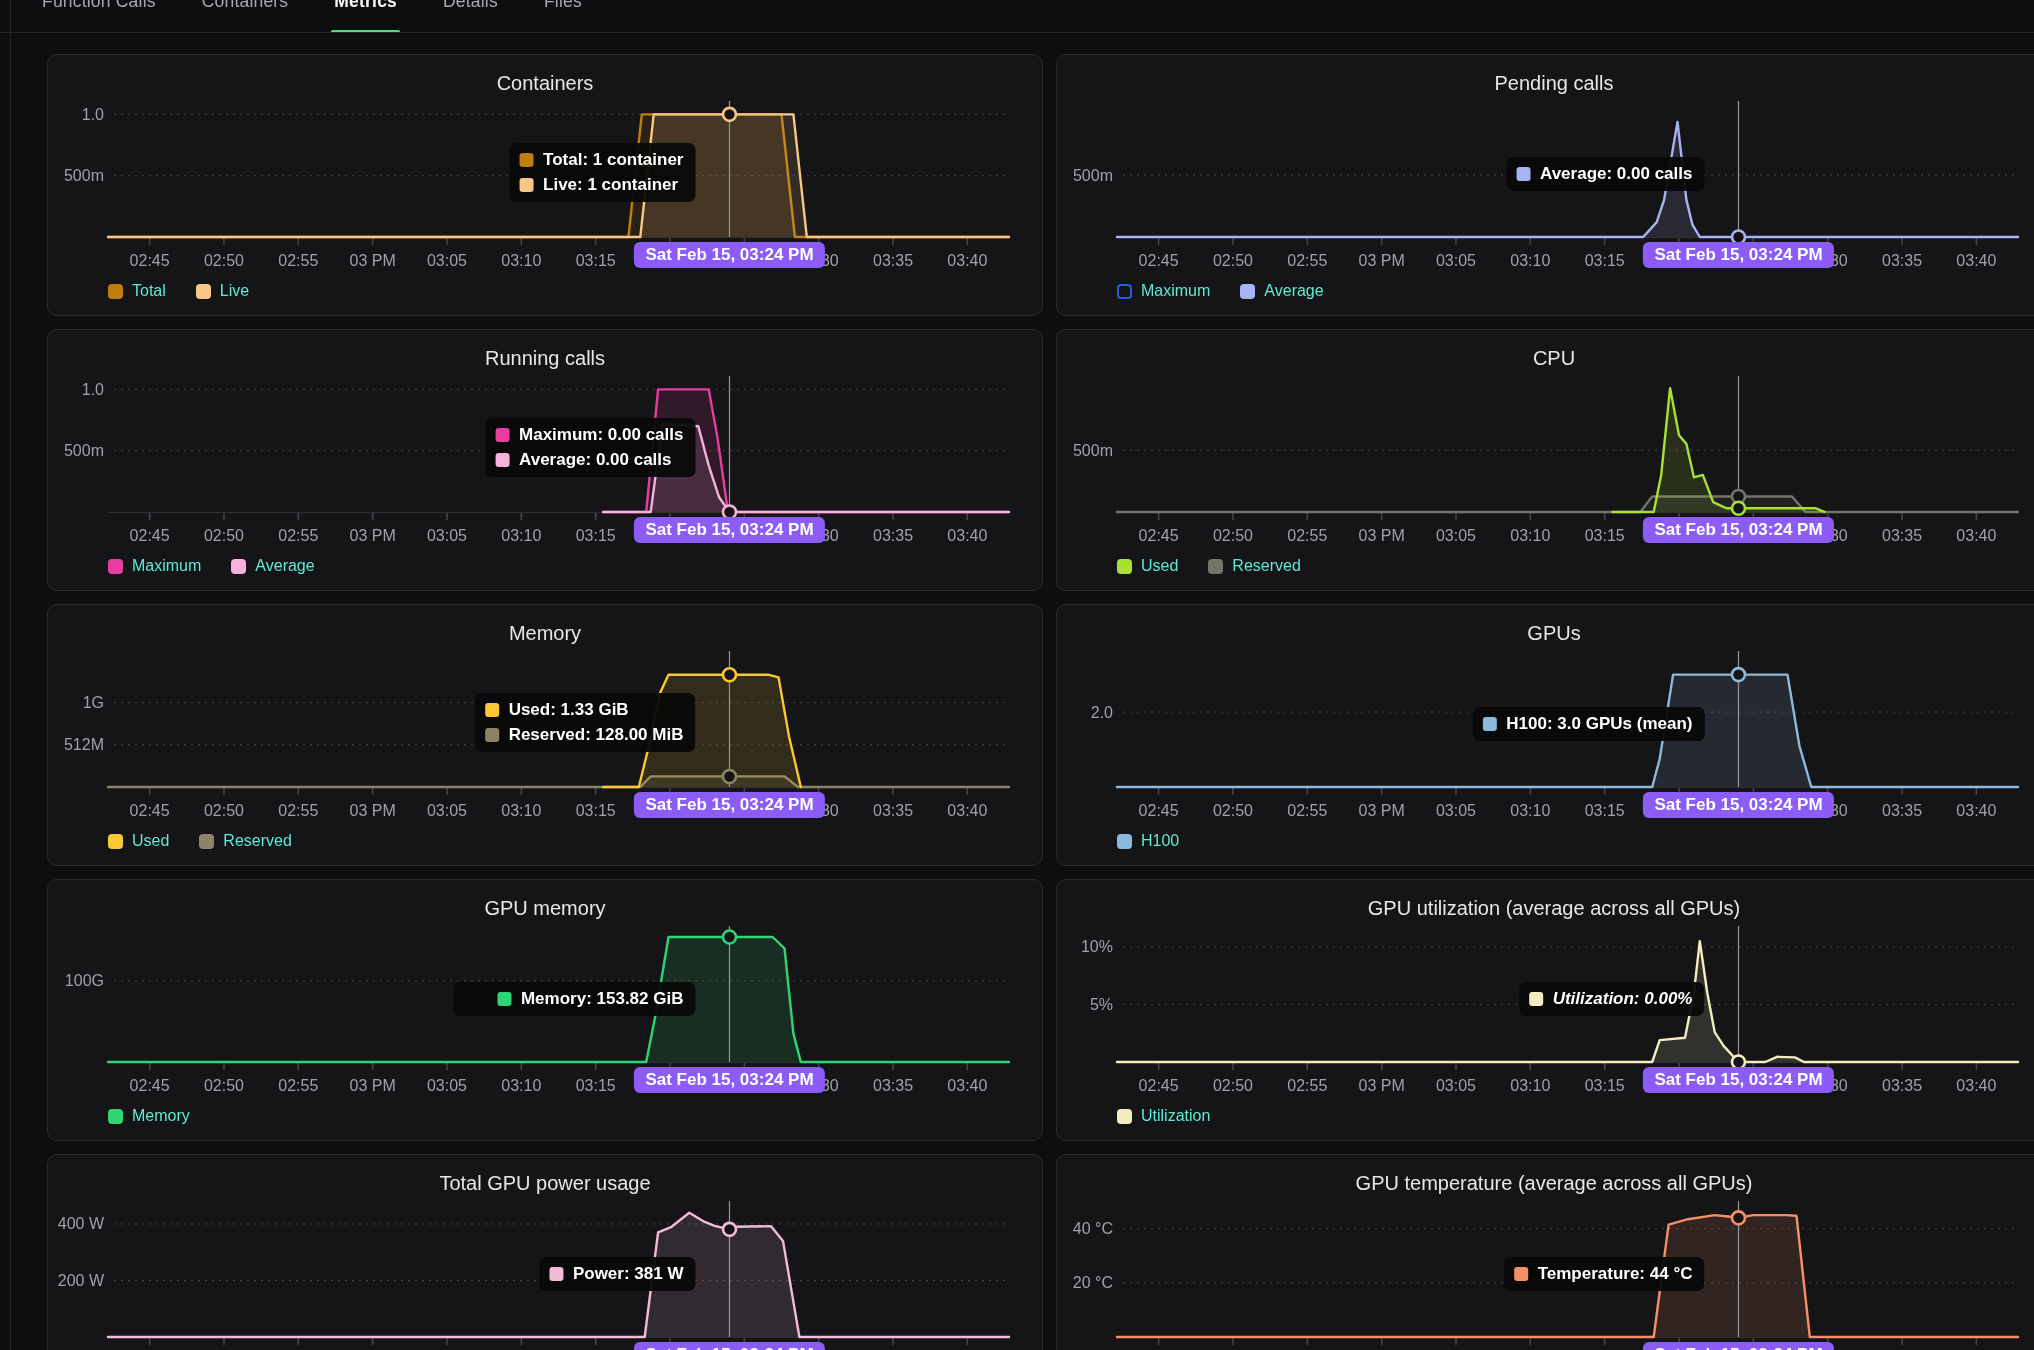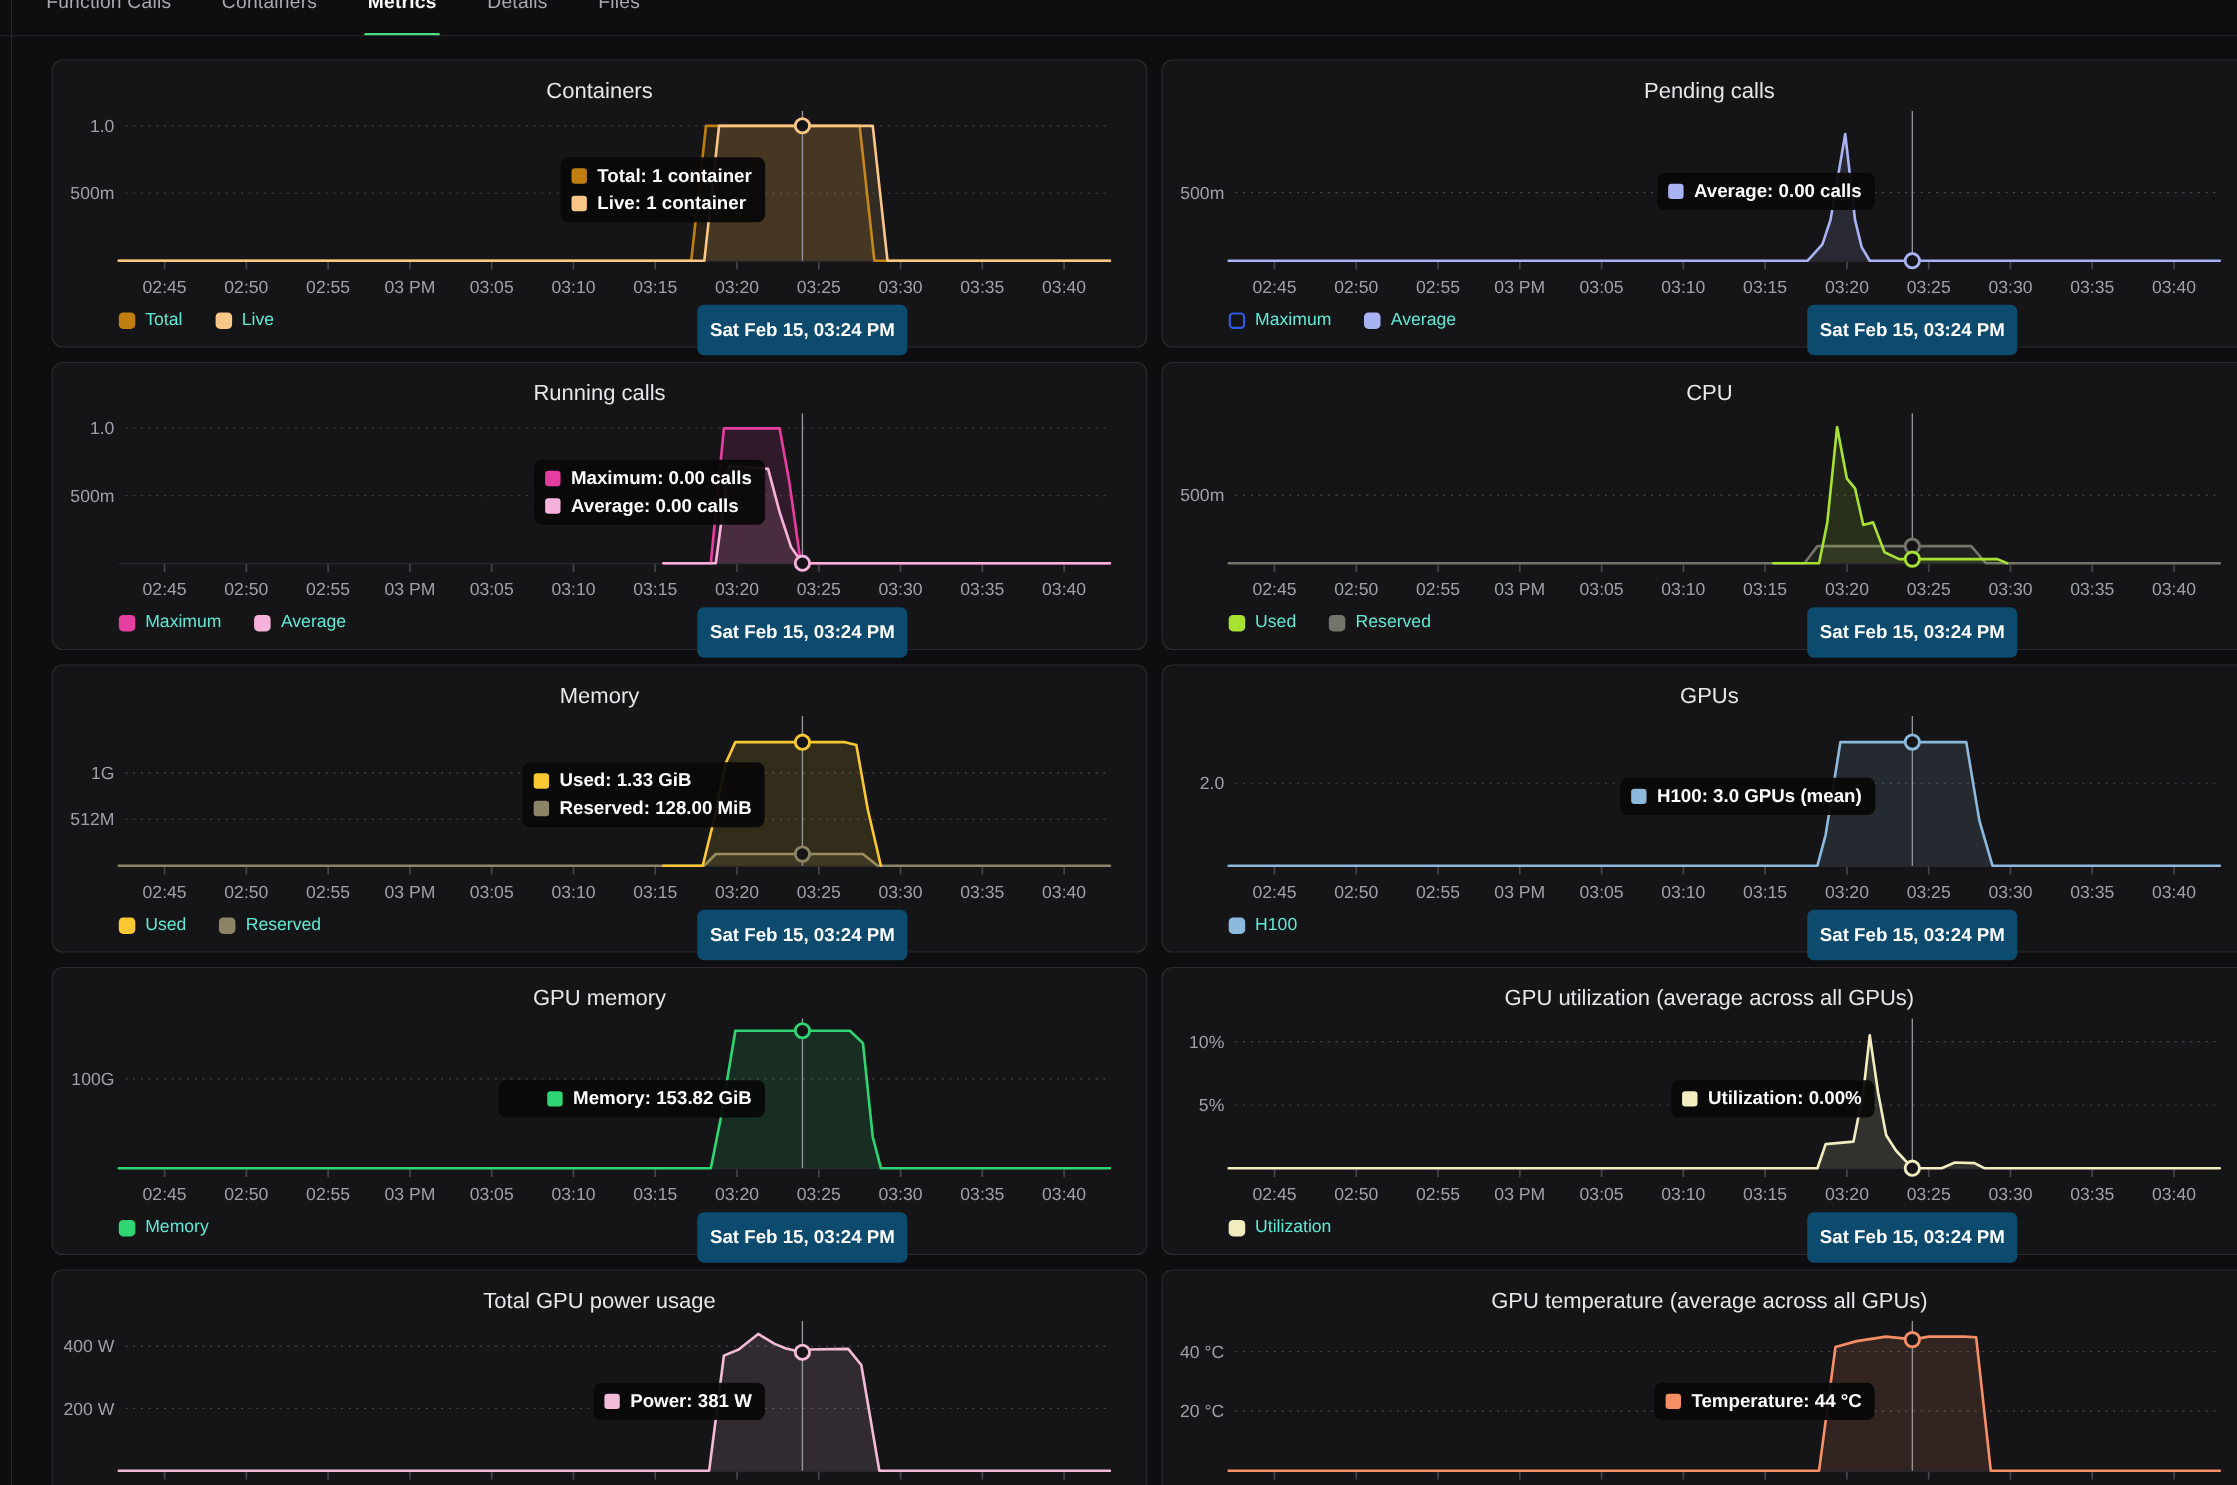--- a/index.html
+++ b/index.html
@@ -48,22 +48,22 @@
   .tooltip {
     position:absolute; transform:translateX(-100%);
     background:rgba(8,8,8,0.94); border-radius:7px; padding:7px 12px 7px 10px;
     display:flex; flex-direction:column; gap:5px; z-index:3; white-space:nowrap;
   }
   .tooltip-row { display:flex; align-items:center; gap:9px; }
   .tooltip-swatch { width:14px; height:14px; border-radius:3px; flex:none; }
   .tooltip-text { font-size:17px; font-weight:700; color:#ffffff; }
   .date-badge {
     position:absolute; transform:translateX(-50%);
-    background:#0c4a6e; border-radius:6px; padding:13px 11px;
-    font-size:17px; font-weight:700; color:#ffffff; white-space:nowrap; z-index:2;margin-top:35px;
+    background:#8b5cf6; border-radius:6px; padding:3px 11px;
+    font-size:17px; font-weight:700; color:#ffffff; white-space:nowrap; z-index:2;
   }
 </style>
 </head>
 <body>
 
 <div class="left-border"></div>
 
 <div class="tabbar">
     <div class="tab">
       <span class="tab-label">Function Calls</span>
@@ -499,21 +499,21 @@
         <text x="770.6897689768975" y="211" text-anchor="middle" font-size="16" fill="#9fa1a8">03:30</text>
         <line x1="845.029702970297" y1="183" x2="845.029702970297" y2="190" stroke="#45454b" stroke-width="1.5"></line>
         <text x="845.029702970297" y="211" text-anchor="middle" font-size="16" fill="#9fa1a8">03:35</text>
         <line x1="919.3696369636963" y1="183" x2="919.3696369636963" y2="190" stroke="#45454b" stroke-width="1.5"></line>
         <text x="919.3696369636963" y="211" text-anchor="middle" font-size="16" fill="#9fa1a8">03:40</text>
         <path d="M 60.0 182 L 60.0 182.0 L 595.2 182.0 L 602.7 160.1 L 628.0 157.8 L 636.9 113.0 L 642.8 61.2 L 650.3 113.0 L 657.7 152.1 L 666.6 165.9 L 681.5 182.0 L 708.2 182.0 L 720.1 176.8 L 738.0 177.4 L 746.9 182.0 L 961.0 182.0 L 961.0 182 Z" fill="#f2edc0" fill-opacity="0.13" stroke="none"></path>
         <path d="M 60.0 182.0 L 595.2 182.0 L 602.7 160.1 L 628.0 157.8 L 636.9 113.0 L 642.8 61.2 L 650.3 113.0 L 657.7 152.1 L 666.6 165.9 L 681.5 182.0 L 708.2 182.0 L 720.1 176.8 L 738.0 177.4 L 746.9 182.0 L 961.0 182.0" fill="none" stroke="#f2edc0" stroke-width="2.4" stroke-linejoin="round" stroke-linecap="round"></path>
         <line x1="681.4818481848184" y1="46" x2="681.4818481848184" y2="182" stroke="#96969b" stroke-width="1.2"></line>
         <circle cx="681.4818481848184" cy="182" r="6.5" fill="#141416" stroke="#f2edc0" stroke-width="2.6"></circle>
       </svg>
-      <div class="tooltip" style="left: 647.482px; top: 102px;">
+      <div class="tooltip" style="left: 647.482px; top: 102px; font-style: italic;">
         <div class="tooltip-row">
           <span class="tooltip-swatch" style="background: rgb(242, 237, 192);"></span>
           <span class="tooltip-text">Utilization: 0.00%</span>
         </div>
       </div>
       <div class="date-badge" style="left: 681.482px; top: 187px;">Sat Feb 15, 03:24 PM</div>
       <div class="legend">
         <div class="legend-item">
           <span class="legend-swatch" style="background: rgb(242, 237, 192);"></span>
           <span class="legend-label">Utilization</span>

